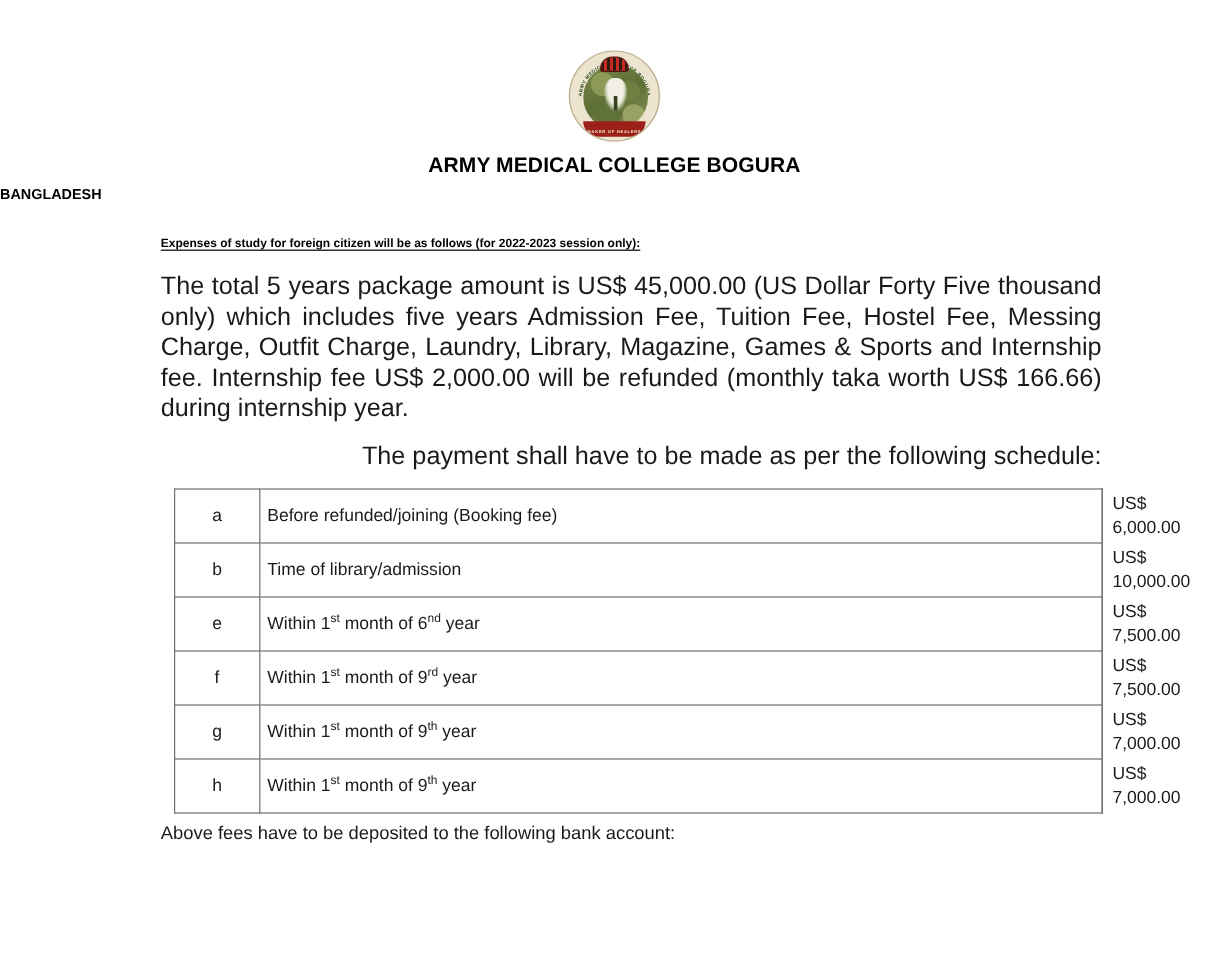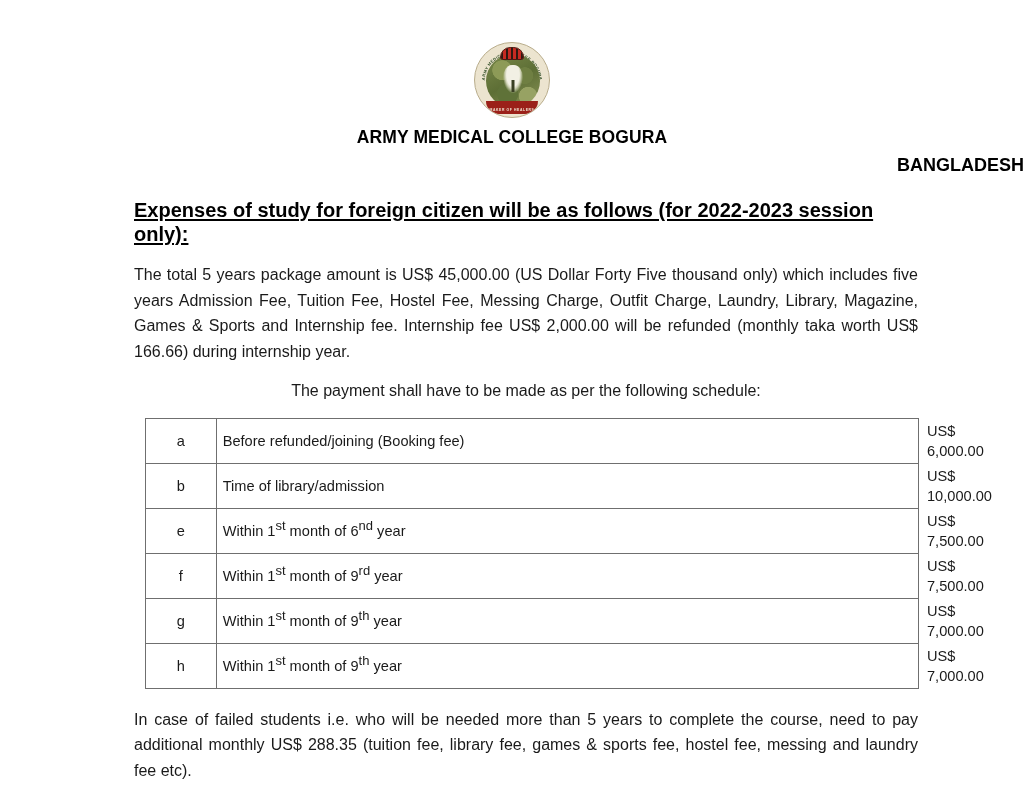--- a/index.html
+++ b/index.html
@@ -135,52 +135,52 @@
     font-size: 17.5px;
     font-weight: bold;
     letter-spacing: .1px;
     color: #000;
   }
   .doc-subtitle {
     position: absolute;
     left: 0;
     right: 0;
     top: 155px;
-    text-align: right;
-    font-size: 18px;
+    text-align: left;
+    font-size: 12px;
     font-weight: bold;
     color: #000;
   }
 
   
   .body-area {
     position: absolute;
     left: 134px;
     top: 198px;
     width: 784px;
   }
   .section-heading {
-    font-size: 20px;
+    font-size: 10px;
     font-weight: bold;
     text-decoration: underline;
     text-underline-offset: 2px;
     color: #000;
     margin: 0 0 16px 0;
     line-height: 1.2;
   }
   p.para {
-    font-size: 16px;
+    font-size: 21px;
     line-height: 25.5px;
     text-align: justify;
     text-justify: inter-word;
     margin: 0 0 14px 0;
     color: #1a1a1a;
   }
   p.para.nojust {
-    text-align: center;
+    text-align: right;
     margin-top: 13px;
   }
 
   
   .fee-table {
     border-collapse: collapse;
     width: 774px;
     margin: 4px 0 0 11px;
     table-layout: fixed;
     font-size: 14.6px;
@@ -193,21 +193,21 @@
     color: #1a1a1a;
     vertical-align: middle;
   }
   .col-key { width: 28px; text-align: center; }
   .col-desc { width: 278px; }
   .col-amt { width: 0; }
   td.amt { padding-left: 8px; }
   tr.total-row td { font-weight: bold; }
   td.total-label { text-align: center; }
   sup {
-    font-size: 13px;
+    font-size: 10px;
     vertical-align: super;
     line-height: 0;
   }
 
   
   .bank-block { margin-top: 4px; }
   .bank-line {
     font-size: 15.3px;
     line-height: 25.5px;
     color: #1a1a1a;
@@ -282,21 +282,20 @@
           <td class="amt">US$ 7,000.00</td>
         </tr>
         <tr>
           <td class="col-key">h</td>
           <td><span>Within 1</span><sup>st</sup><span> month of 9</span><sup>th</sup><span> year</span></td>
           <td class="amt">US$ 7,000.00</td>
         </tr>
       </tbody>
     </table>
 
-    <p class="para" style="margin-top:18px;">In case of failed students i.e. who will be needed more than 5 years to complete the course, need to pay additional monthly US$ 288.35 (tuition fee, library fee, games &amp; sports fee, hostel fee, messing and laundry fee etc).</p>
 
     <div class="bank-block">
       <div class="bank-line">Above fees have to be deposited to the following bank account:</div>
 
     </div>
 
   </div>
 </div>
 
 </body></html>

